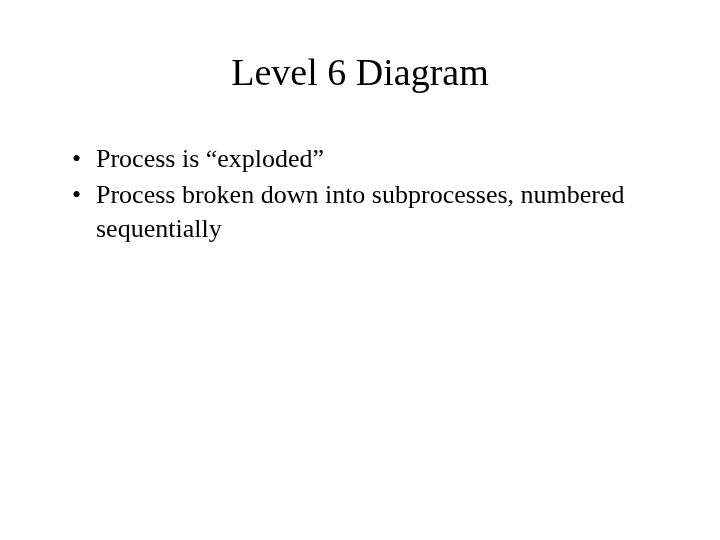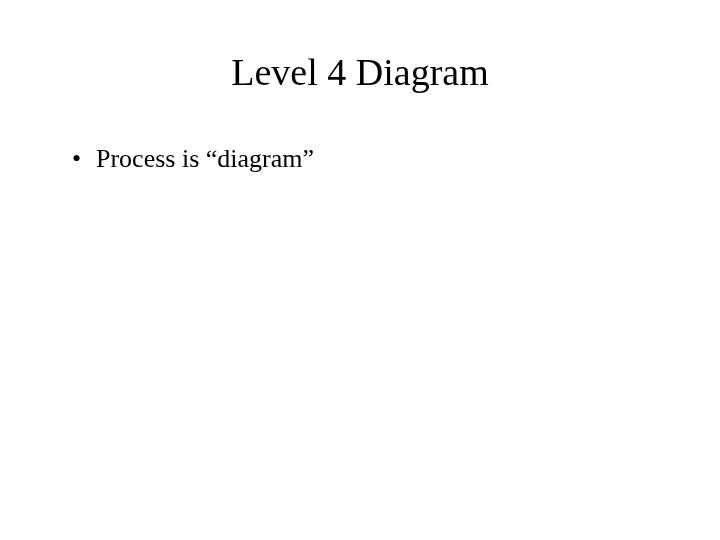--- a/index.html
+++ b/index.html
@@ -35,17 +35,18 @@
     .bullet-item::before {
       content: "•";
       position: absolute;
       left: 4px;
       top: 0;
     }
   </style>
 </head>
 <body>
 
-<h1 class="title">Level 4 Diagram</h1>
+<h1 class="title">Level 6 Diagram</h1>
 
 <ul class="bullet-list">
-  <li class="bullet-item">Process is “diagram”</li>
+  <li class="bullet-item">Process is “exploded”</li>
+  <li class="bullet-item">Process broken down into subprocesses, numbered sequentially</li>
 </ul>
 
 </body></html>

